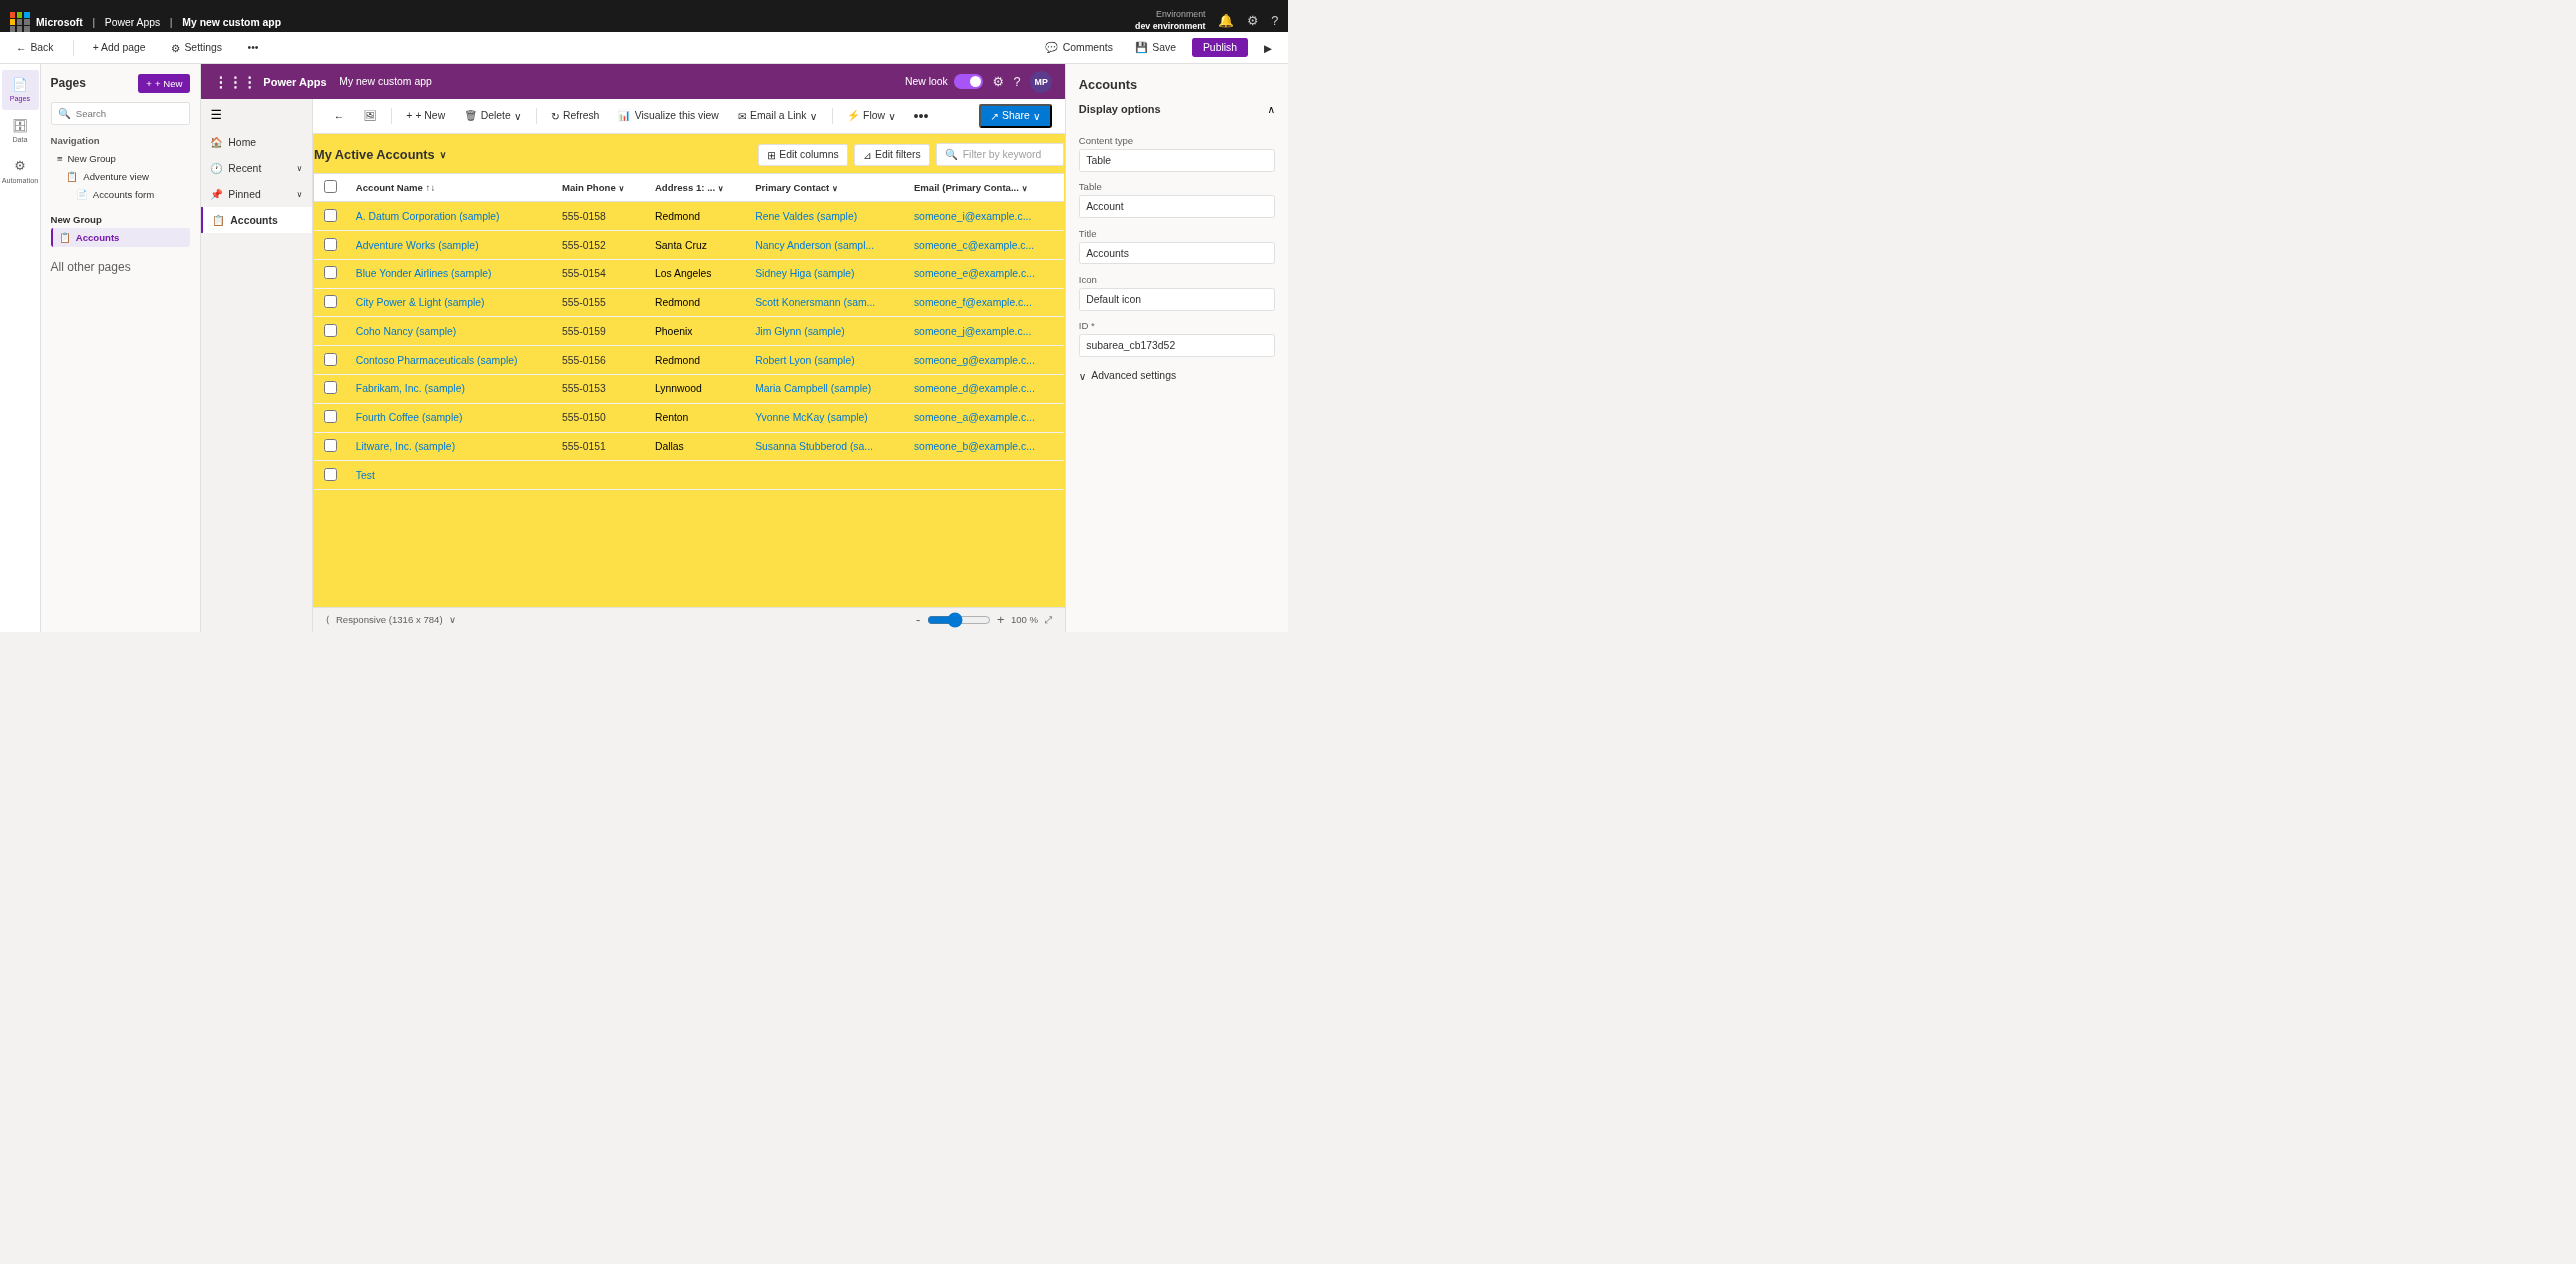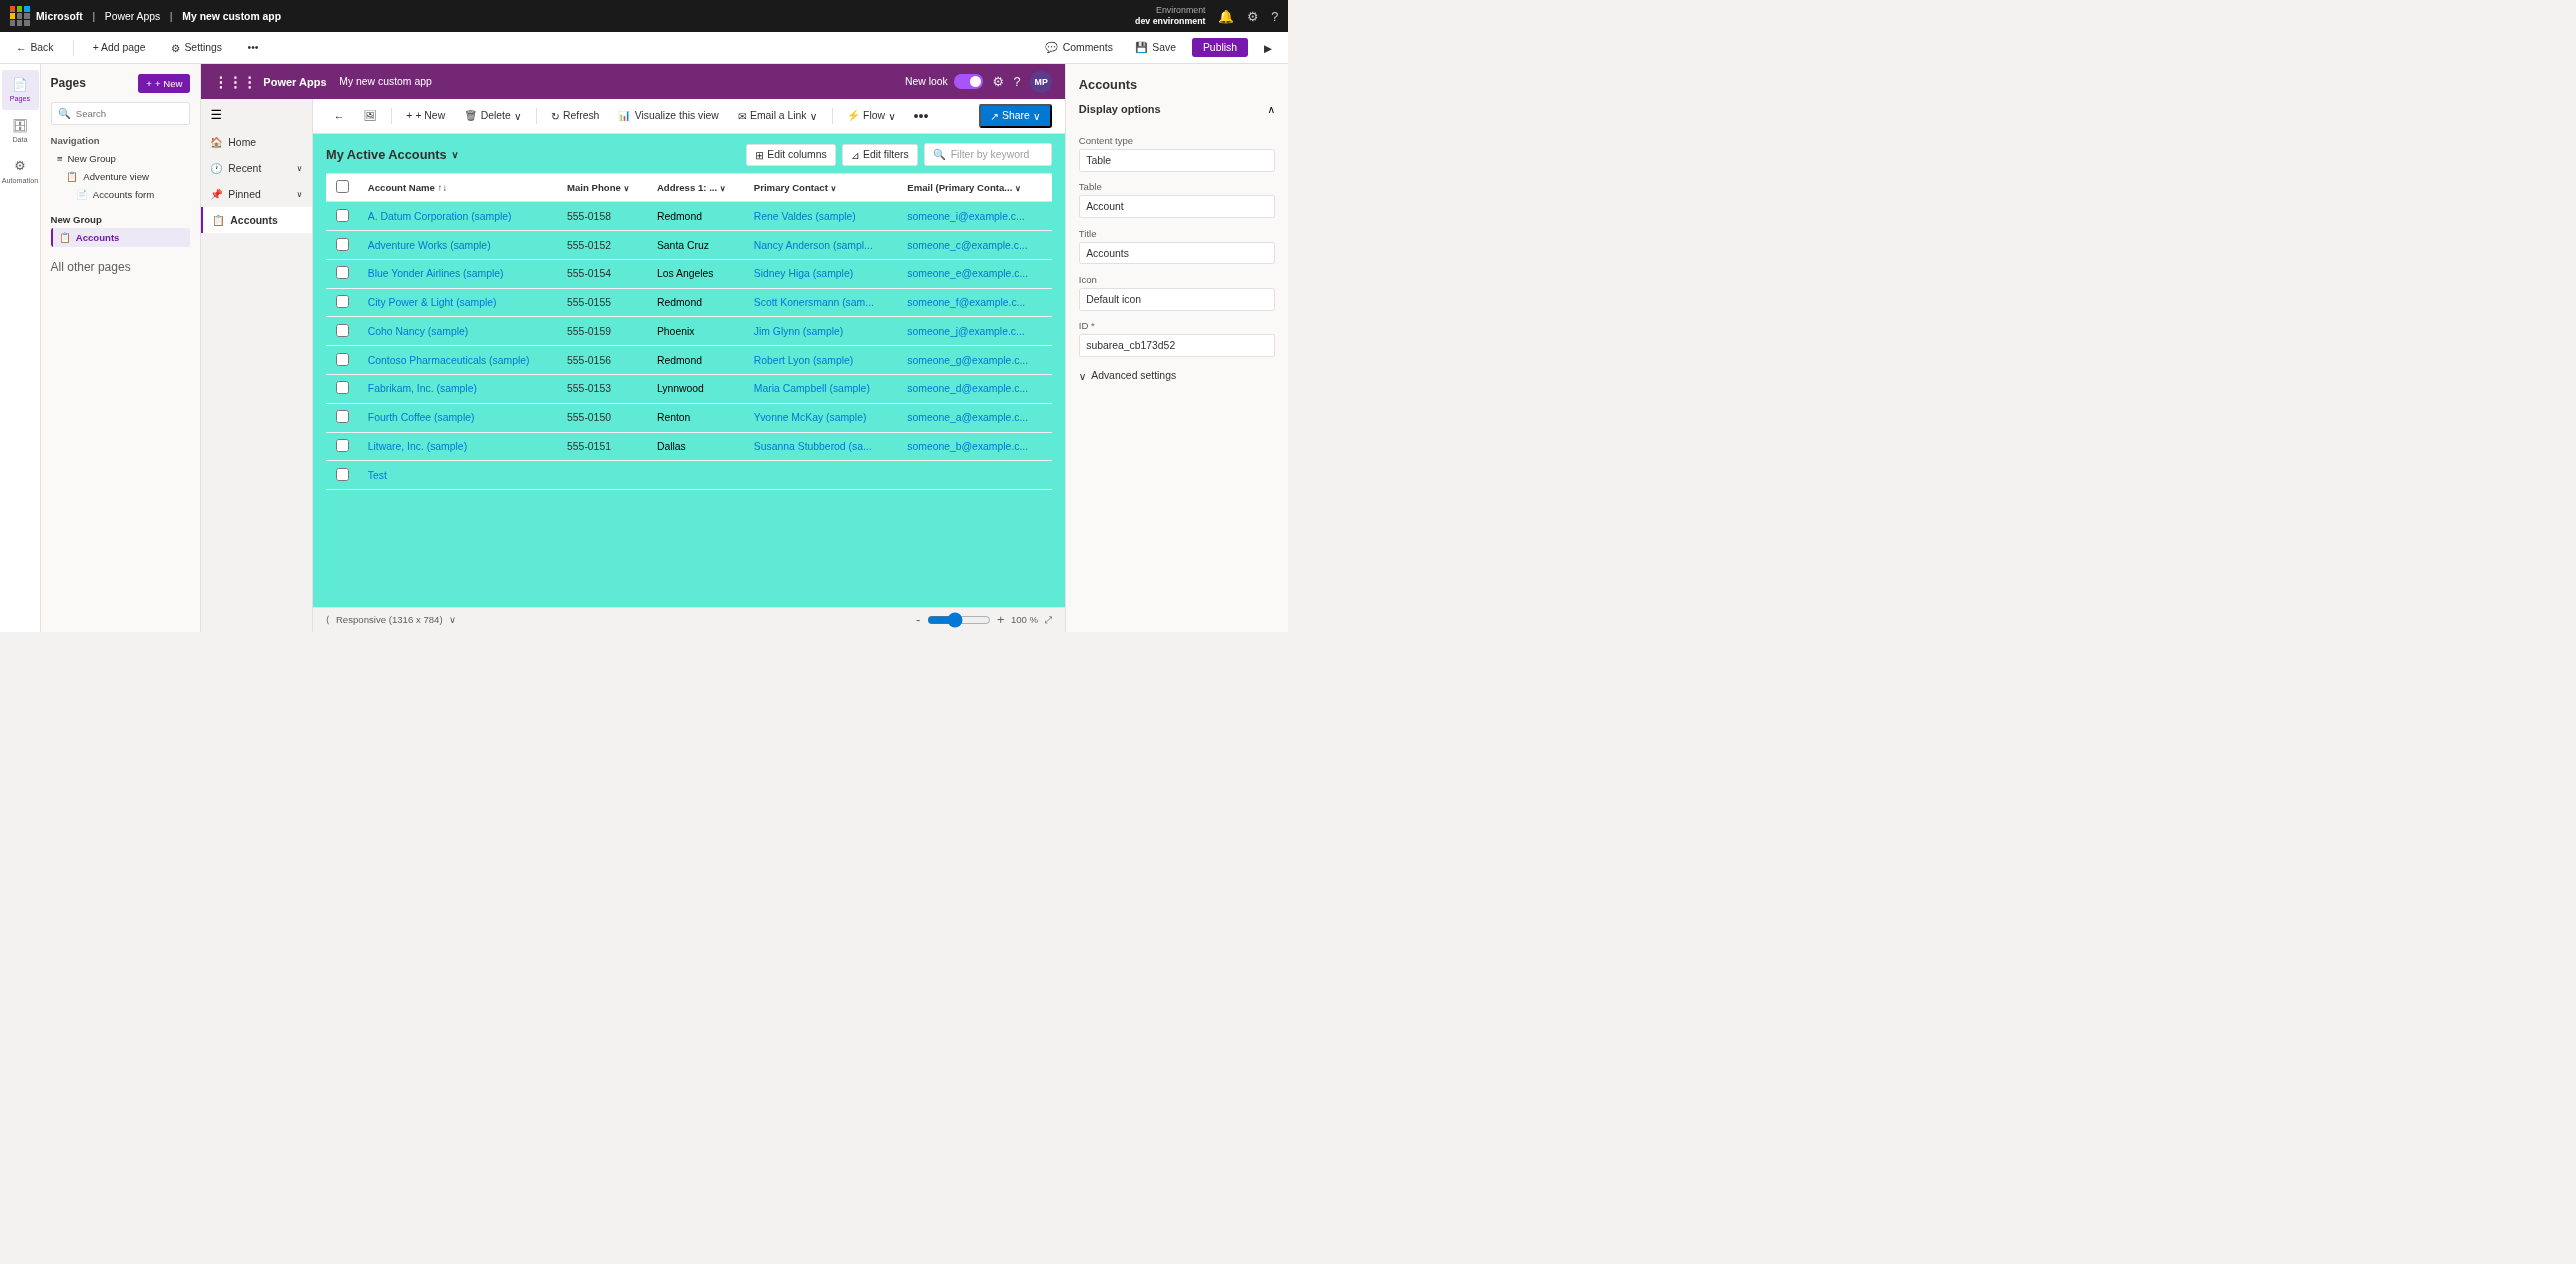--- a/index.html
+++ b/index.html
@@ -1,20 +1,20 @@
 <!DOCTYPE html>
 <html style="font-size:12.8px"><head>
   <meta charset="utf-8">
   <style>
     * { box-sizing: border-box; margin: 0; padding: 0; }
     body { font-family: 'Segoe UI', Arial, sans-serif; font-size: 10.4px; background: #f3f2f1; overflow: hidden; width: 1288px; height: 632px; }
 
     
     .top-bar {
-      display: flex; align-items: center; height: 32px;
+      display: flex; align-items: flex-end; height: 32px;
       background: #1a1a1a; color: #fff; padding: 0 9.6px; gap: 6.4px;
     }
     .top-bar-logo { display: flex; align-items: center; gap: 6.4px; font-size: 10.4px; font-weight: 600; }
     .ms-grid { display: grid; grid-template-columns: repeat(3,5.6px); grid-template-rows: repeat(3,5.6px); gap: 1.6px; }
     .ms-grid span { width: 5.6px; height: 5.6px; }
     .ms-grid span:nth-child(1) { background: #f25022; }
     .ms-grid span:nth-child(2) { background: #7fba00; }
     .ms-grid span:nth-child(3) { background: #00a4ef; }
     .ms-grid span:nth-child(4) { background: #ffb900; }
     .ms-grid span:nth-child(5) { background: #737373; }
@@ -73,21 +73,21 @@
 
     
     .view-toolbar { display: flex; align-items: center; padding: 4.8px 12.8px; background: #fff; border-bottom: 0.8px solid #e0e0e0; gap: 3.2px; }
     .vt-btn { display: flex; align-items: center; gap: 3.2px; padding: 4px 8px; border-radius: 2.4px; font-size: 10.4px; color: #323130; cursor: pointer; border: none; background: transparent; }
     .vt-btn-primary { background: #0078d4; color: #fff; border-radius: 2.4px; padding: 4px 9.6px; display: flex; align-items: center; gap: 3.2px; font-size: 10.4px; cursor: pointer; }
     .vt-sep { width: 0.8px; height: 16px; background: #e0e0e0; margin: 0 3.2px; }
     .vt-spacer { flex: 1; }
     .vt-more { font-size: 14.4px; cursor: pointer; padding: 3.2px 6.4px; }
 
     
-    .data-section { flex: 1; padding: 0 13px; overflow: auto; background: #5eead4; }
+    .data-section { flex: 1; padding: 0 1px; overflow: auto; background: #fde047; }
     .grid-header-row { display: flex; align-items: center; padding: 9.6px 0 6.4px; gap: 6.4px; border-bottom: 0.8px solid #e0e0e0; margin-bottom: 0; }
     .grid-title { font-size: 12.8px; font-weight: 600; color: #323130; display: flex; align-items: center; gap: 4.8px; }
     .grid-controls { margin-left: auto; display: flex; align-items: center; gap: 6.4px; }
     .gc-btn { display: flex; align-items: center; gap: 3.2px; padding: 4px 8px; border-radius: 2.4px; font-size: 10.4px; color: #323130; cursor: pointer; border: 0.8px solid #e0e0e0; background: #fff; }
     .filter-search { display: flex; align-items: center; gap: 4.8px; border: 0.8px solid #e0e0e0; border-radius: 2.4px; padding: 4px 8px; font-size: 10.4px; color: #a19f9d; background: #fff; min-width: 128px; }
 
     
     .data-table { width: 100%; border-collapse: collapse; }
     .data-table th { text-align: left; padding: 6.4px 9.6px; font-size: 9.6px; font-weight: 600; color: #323130; border-bottom: 1.6px solid #e0e0e0; white-space: nowrap; cursor: pointer; background: #fff; }
     .data-table td { padding: 6.4px 9.6px; font-size: 10.4px; border-bottom: 0.8px solid #f3f2f1; white-space: nowrap; }

